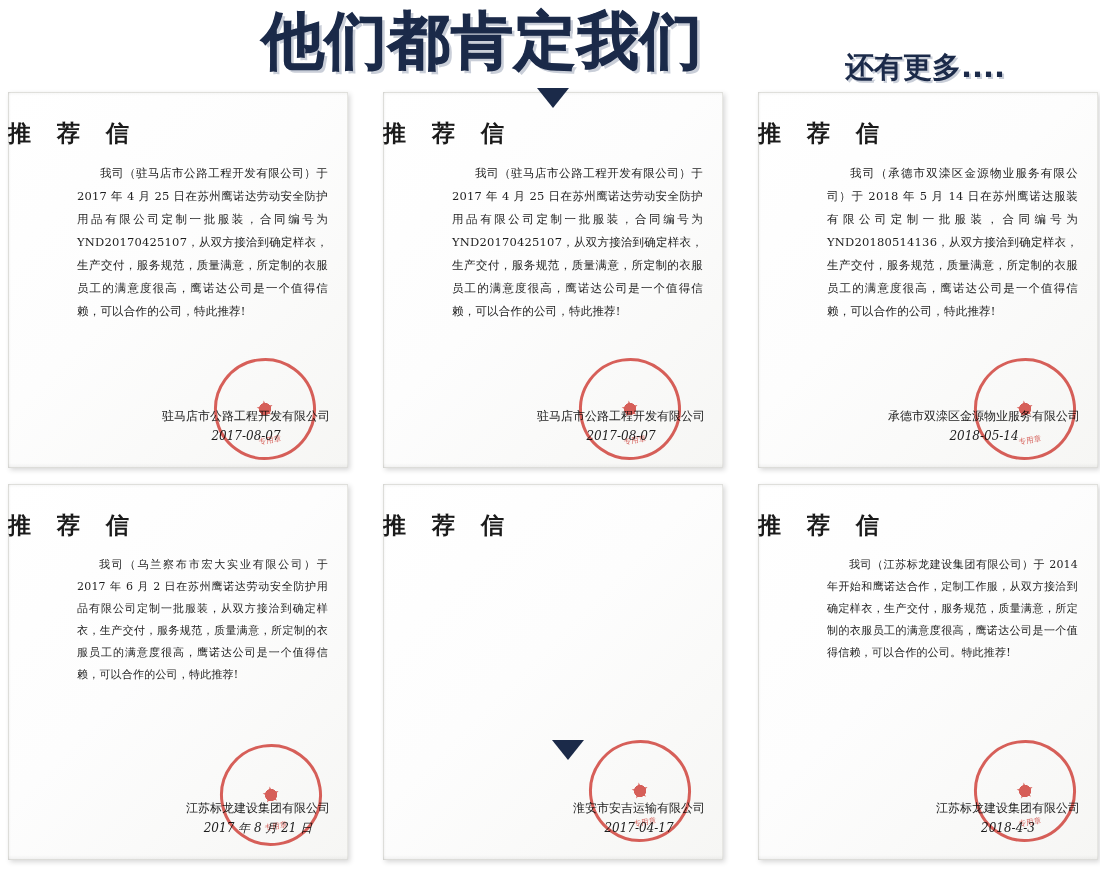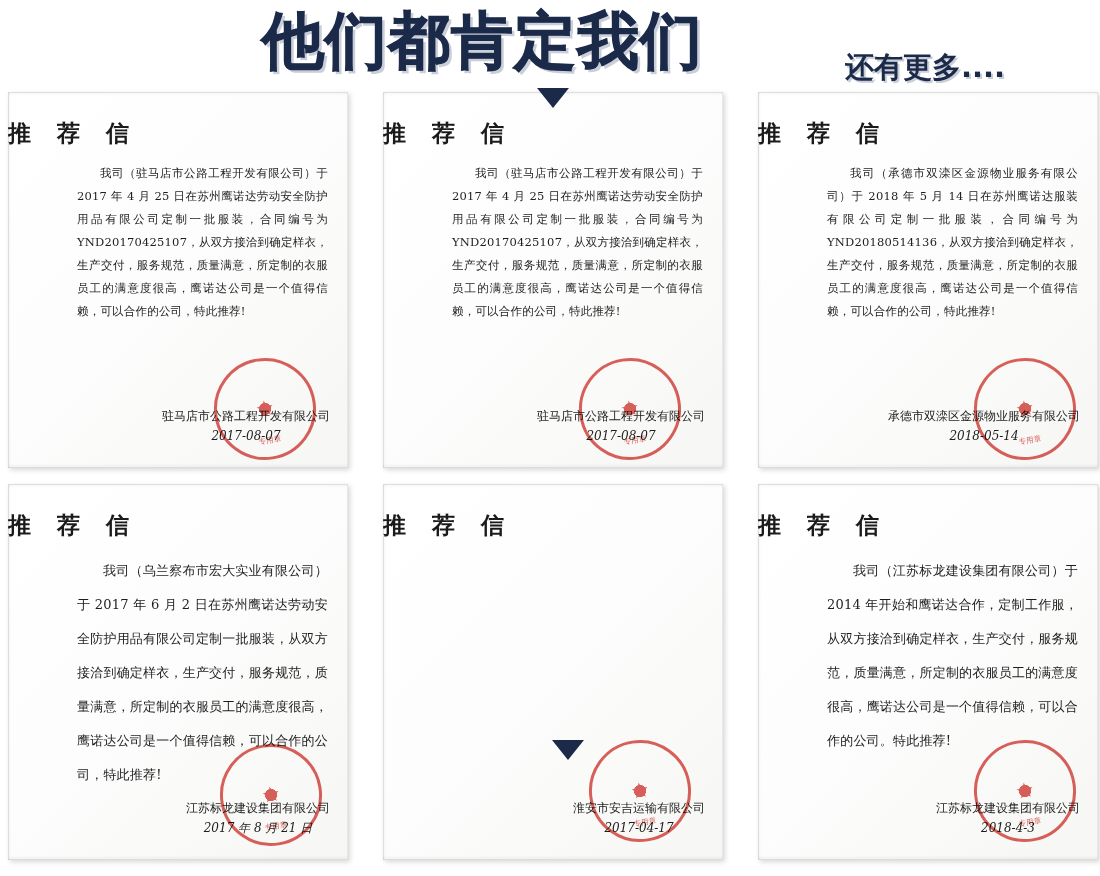--- a/index.html
+++ b/index.html
@@ -112,22 +112,22 @@
     font-family: "DejaVu Serif", serif;
     font-size: 11.5px;
     line-height: 23px;
     color: #1d1d1d;
     text-align: justify;
     text-indent: 2em;
     letter-spacing: 0.2px;
     margin-left: 47px;
   }
   .letter-body.big {
-    font-size: 13px;
-    line-height: 34px;
+    font-size: 11px;
+    line-height: 22px;
   }
   .sign {
     position: absolute;
     right: 18px;
     bottom: 22px;
     text-align: center;
     font-family: "DejaVu Serif", serif;
     font-size: 12px;
     line-height: 20px;
     color: #1d1d1d;

